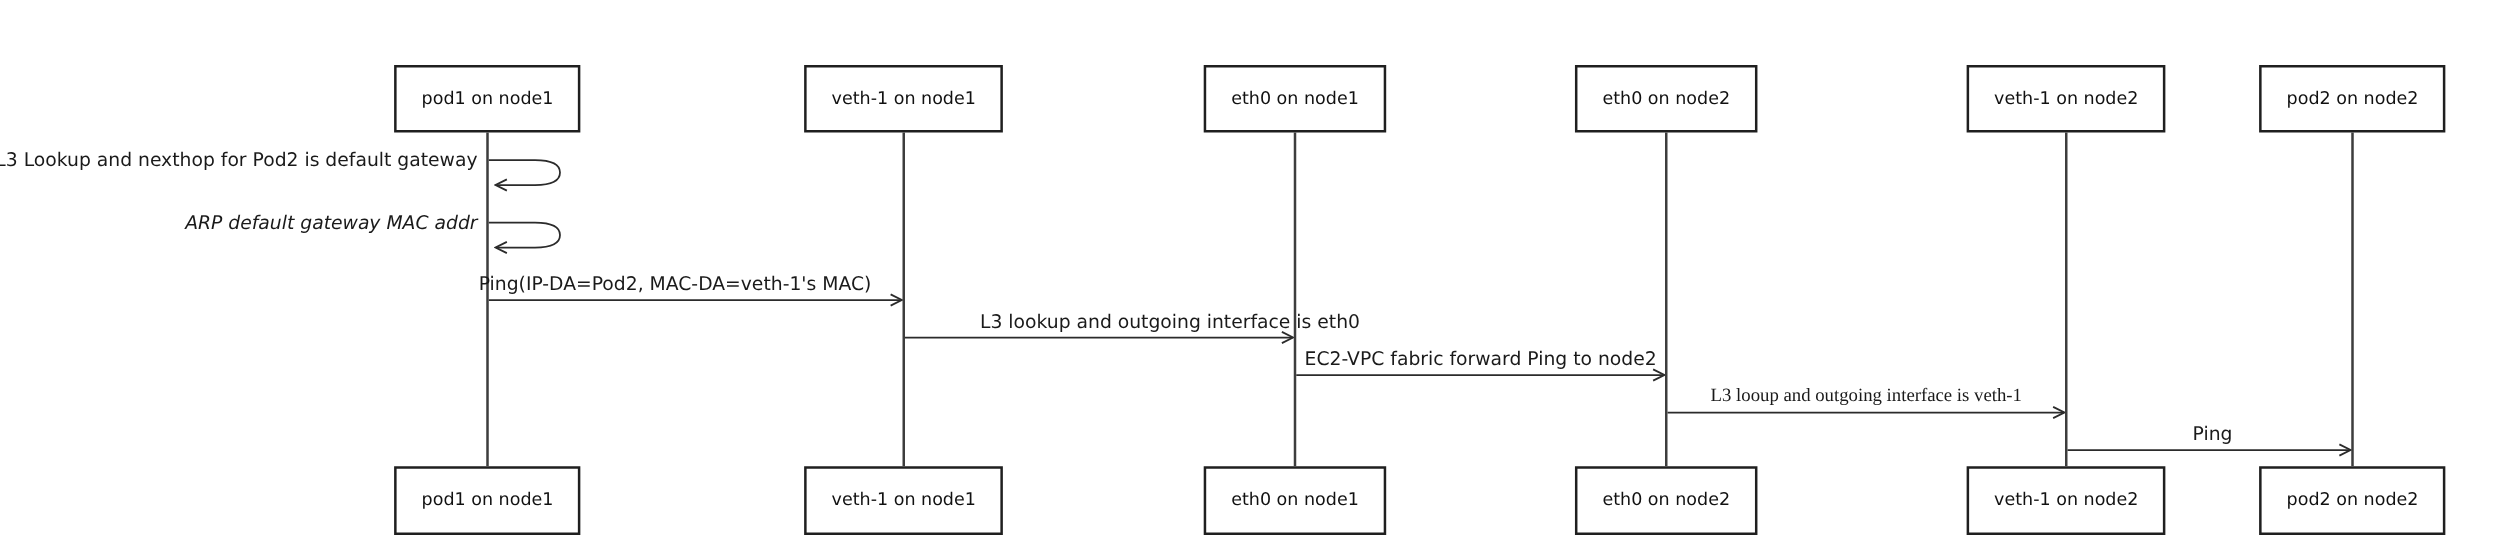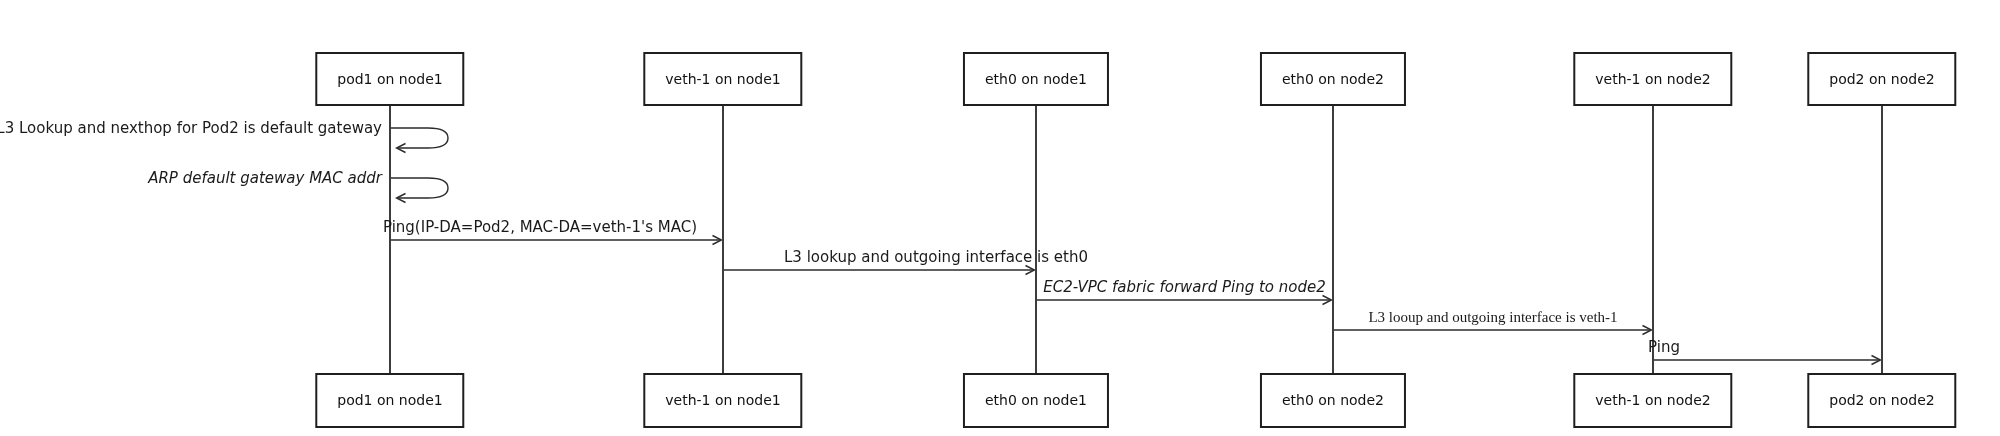--- a/index.html
+++ b/index.html
@@ -62,17 +62,17 @@
       <div class="lifeline" style="left: 1652px;"></div>
       <div class="pbox top" style="left: 1882px;">pod2 on node2</div>
       <div class="pbox bottom" style="left: 1882px;">pod2 on node2</div>
       <div class="lifeline" style="left: 1881px;"></div>
     </div>
   <div id="labels">
       <div class="msglabel self" style="right: 1618px; top: 128px;">L3 Lookup and nexthop for Pod2 is default gateway</div>
       <div class="msglabel self" style="right: 1618px; top: 178px; font-style: italic;">ARP default gateway MAC addr</div>
       <div class="msglabel arrow" style="left: 540px; top: 240px;">Ping(IP-DA=Pod2, MAC-DA=veth-1's MAC)</div>
       <div class="msglabel arrow" style="left: 923px; top: 270px; margin-left: 13px;">L3 lookup and outgoing interface is eth0</div>
-      <div class="msglabel arrow" style="left: 1184.5px; top: 300px; font-style: italic;">EC2-VPC fabric forward Ping to node2</div>
+      <div class="msglabel arrow" style="left: 1184.5px; top: 300px;">EC2-VPC fabric forward Ping to node2</div>
       <div class="msglabel arrow" style="left: 1493px; top: 330px; font-family: Liberation Serif, serif;">L3 looup and outgoing interface is veth-1</div>
-      <div class="msglabel arrow" style="left: 1664px; top: 360px; text-align: right;">Ping</div>
+      <div class="msglabel arrow" style="left: 1770px; top: 360px; text-align: right;">Ping</div>
     </div>
 </div>
 
 </body></html>

